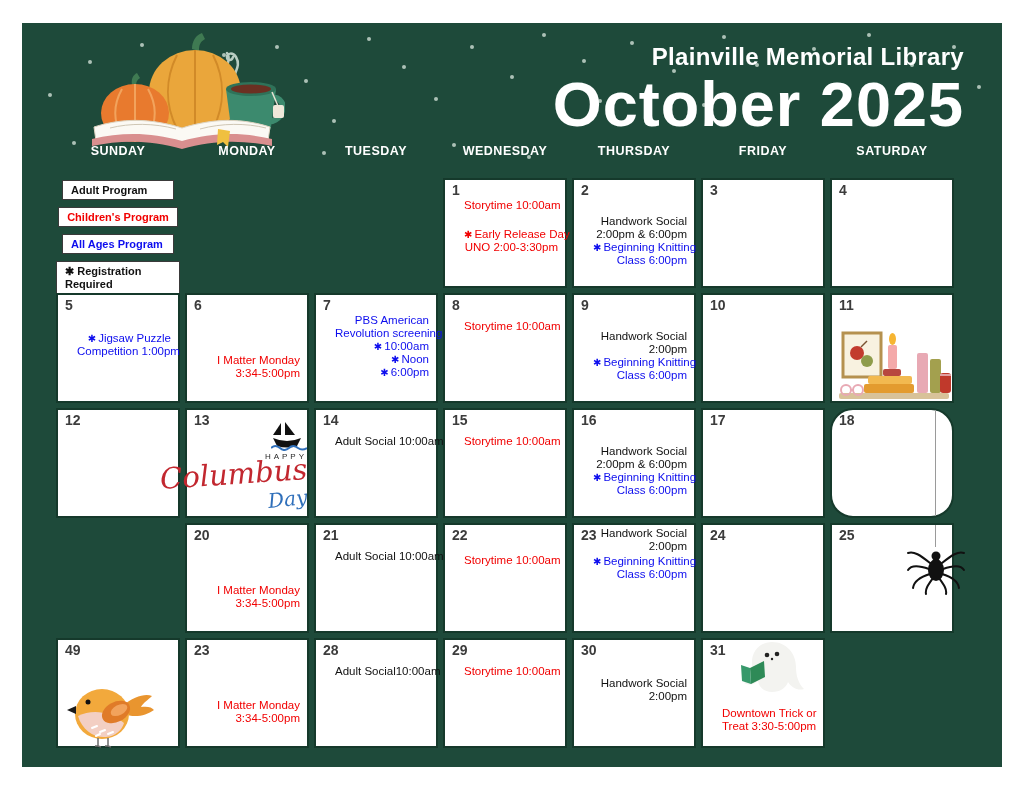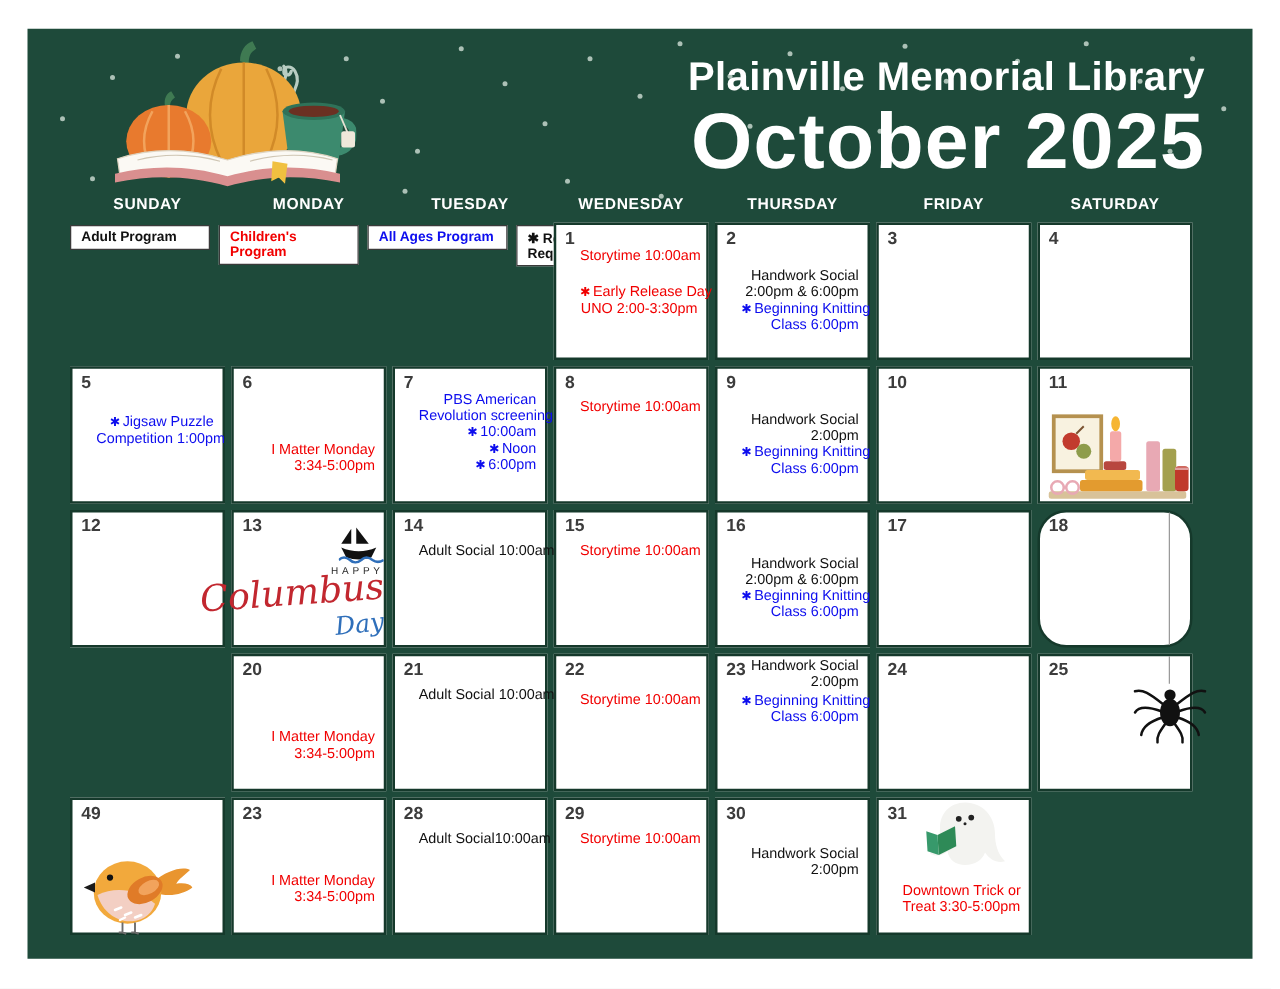--- a/index.html
+++ b/index.html
@@ -1,37 +1,37 @@
 <!DOCTYPE html>
 <html><head>
 <meta charset="utf-8">
 <style>
   html,body{margin:0;padding:0;background:#ffffff;}
   .page{position:relative;width:1024px;height:791px;background:#ffffff;overflow:hidden;
         font-family:"Liberation Sans",sans-serif;}
   .canvas{position:absolute;left:22px;top:23px;width:980px;height:744px;background:#1E4A3A;}
   .dot{position:absolute;width:4px;height:4px;border-radius:50%;background:#c6d6cc;opacity:.85;}
   .titles{position:absolute;top:20px;right:38px;text-align:right;color:#fff;}
-  .lib{font-size:32px;font-weight:bold;letter-spacing:.3px;}
+  .lib{font-size:24px;font-weight:bold;letter-spacing:.3px;}
   .month{font-size:63px;font-weight:bold;line-height:1;margin-top:2px;letter-spacing:1px;}
   .hero{position:absolute;left:58px;top:6px;}
-  .dayheaders{position:absolute;left:34px;top:133px;width:898px;display:grid;
+  .dayheaders{position:absolute;left:34px;top:121px;width:898px;display:grid;
               grid-template-columns:repeat(7,124px);gap:5px;}
   .dayheaders div{text-align:center;color:#fff;font-weight:bold;font-size:12.5px;letter-spacing:.5px;}
   .grid{position:absolute;left:34px;top:155px;display:grid;
         grid-template-columns:repeat(7,124px);grid-template-rows:repeat(5,110px);gap:5px;}
   .cell{position:relative;background:#fff;border:2px solid #15392B;}
   .slot-empty{}
   .daynum{position:absolute;top:2px;left:7px;font-size:14px;font-weight:bold;color:#3c3c3c;z-index:2;}
   .events{position:absolute;inset:0;display:flex;flex-direction:column;
           padding:17px 7px 21px 7px;z-index:1;margin-left:12px;}
   .event{font-size:11.5px;line-height:13px;text-align:right;}
   .ev-line{white-space:nowrap;}
   .star{font-size:10px;margin-right:2px;}
-  .legend{display:flex;flex-direction:row;gap:7px;padding-top:2px;align-items:flex-start;}
+  .legend{display:flex;flex-direction:column;gap:7px;padding-top:2px;align-items:center;}
   .legend-box{background:#fff;border:1px solid #3a3a3a;font-size:11px;font-weight:bold;
               padding:3px 8px;min-width:112px;box-sizing:border-box;color:#111;}
   .star-legend{font-size:11px;margin-right:3px;}
   .deco-autumn{position:absolute;right:1px;bottom:0;z-index:0;}
   .deco-columbus{position:absolute;inset:0;display:flex;flex-direction:column;align-items:flex-end;
                  justify-content:center;padding-top:6px;}
   .happy{font-size:8px;letter-spacing:3px;color:#2a2a2a;margin-top:1px;}
   .col-script{font-family:"DejaVu Serif",serif;font-style:italic;font-size:29px;color:#c2272f;
               line-height:.9;transform:rotate(-4deg);}
   .day-script{font-family:"DejaVu Serif",serif;font-style:italic;font-size:20px;color:#2f6fba;

